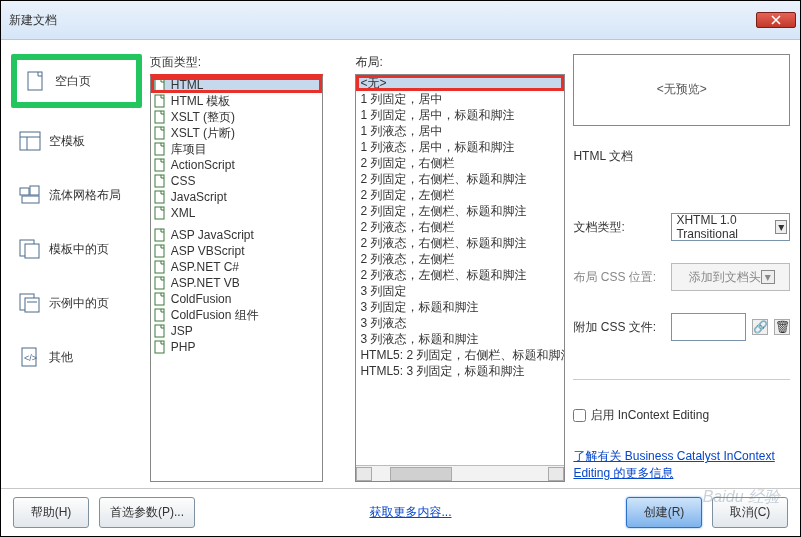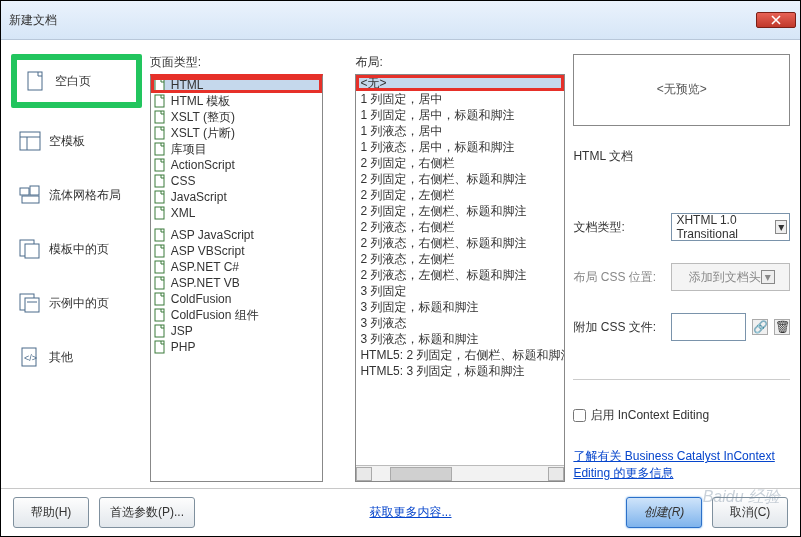--- a/index.html
+++ b/index.html
@@ -126,21 +126,20 @@
   padding: 6px 10px;
   border-radius: 3px;
   font-size:12px;
   min-width: 76px;
   text-align:center;
 }
 .btn.primary{
   border:1px solid #2b70c9;
   background: linear-gradient(#cfe4fa,#7eb3ec);
   box-shadow: 0 0 2px #5aa0e6;
-  font-style: italic;
 }
 
 .icon-doc svg,.icon svg{display:block;}
 
 .watermark{
   position:absolute;
   right:20px; bottom:28px;
   font-size:16px;
   color:rgba(120,140,160,.4);
   pointer-events:none;

